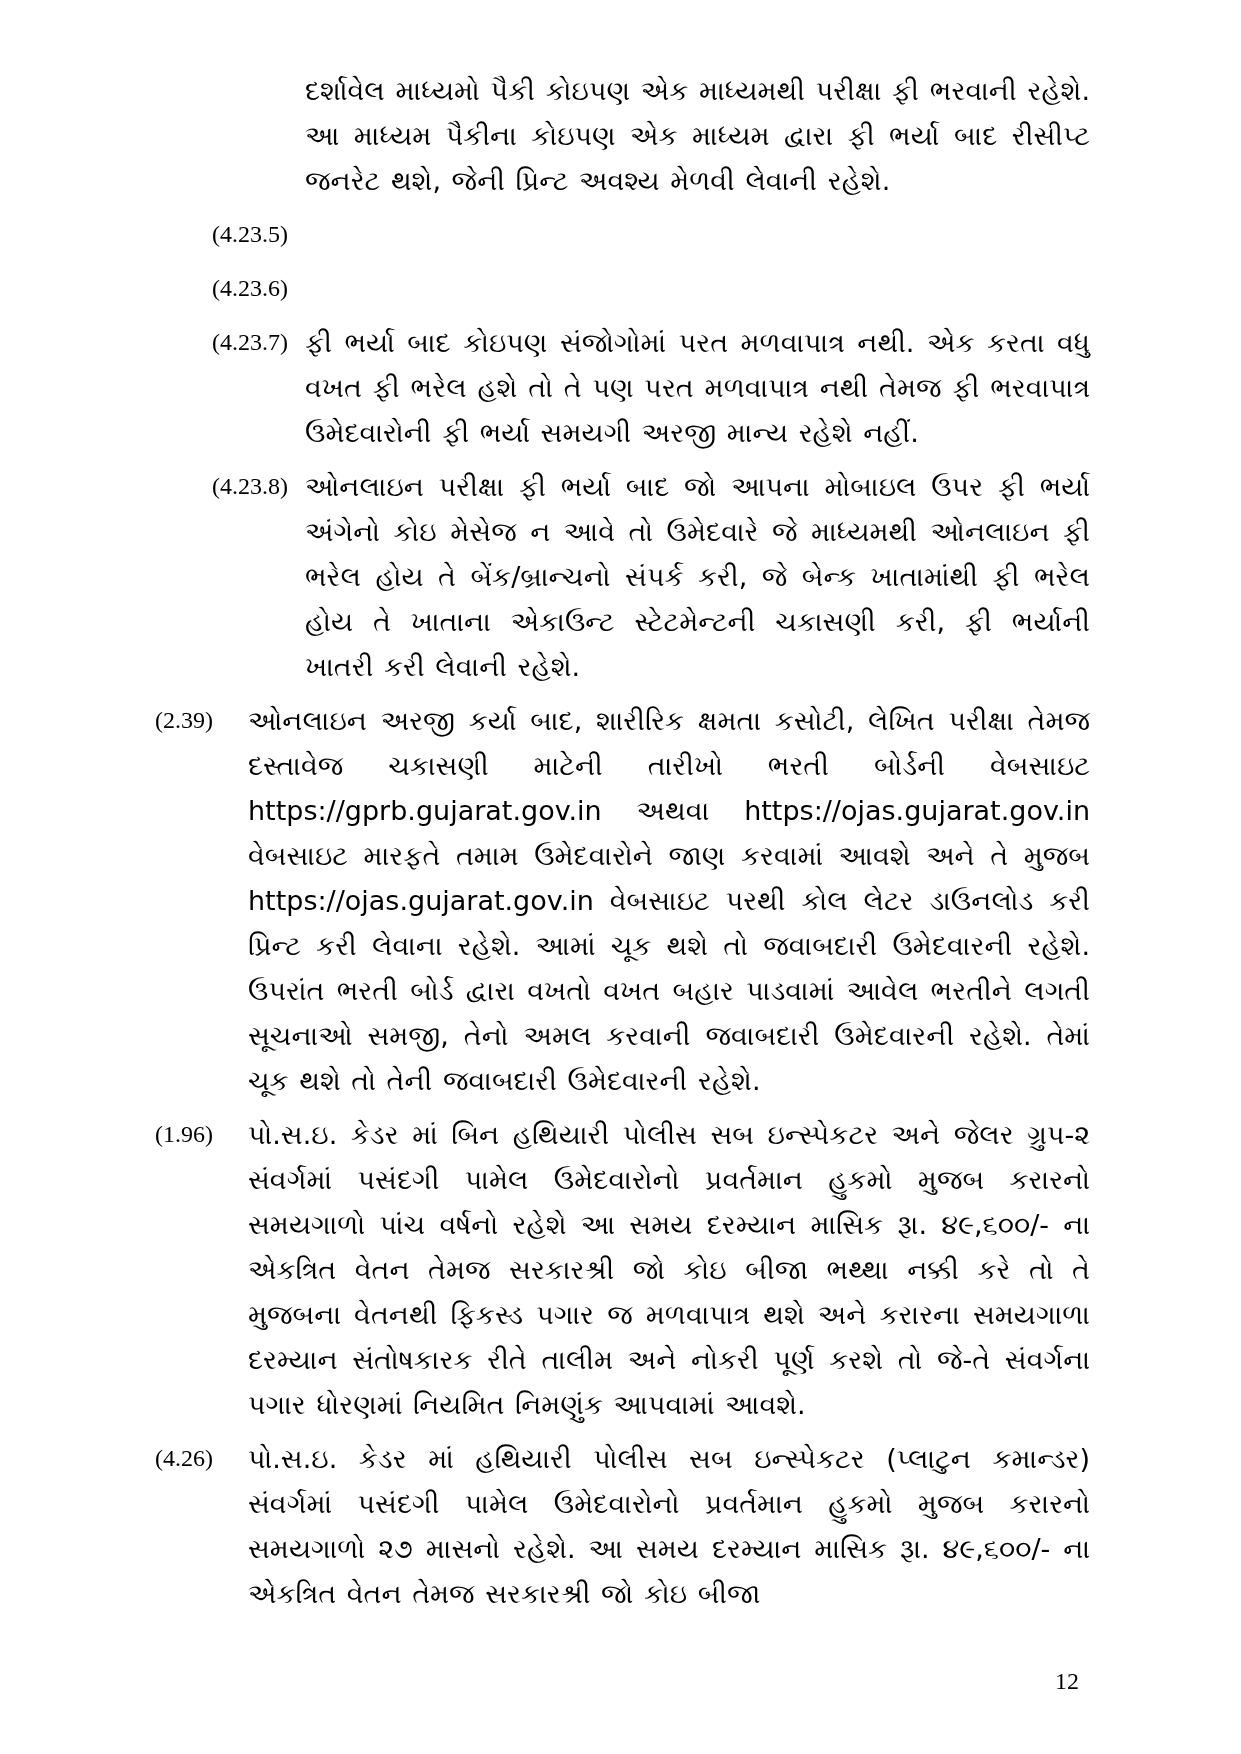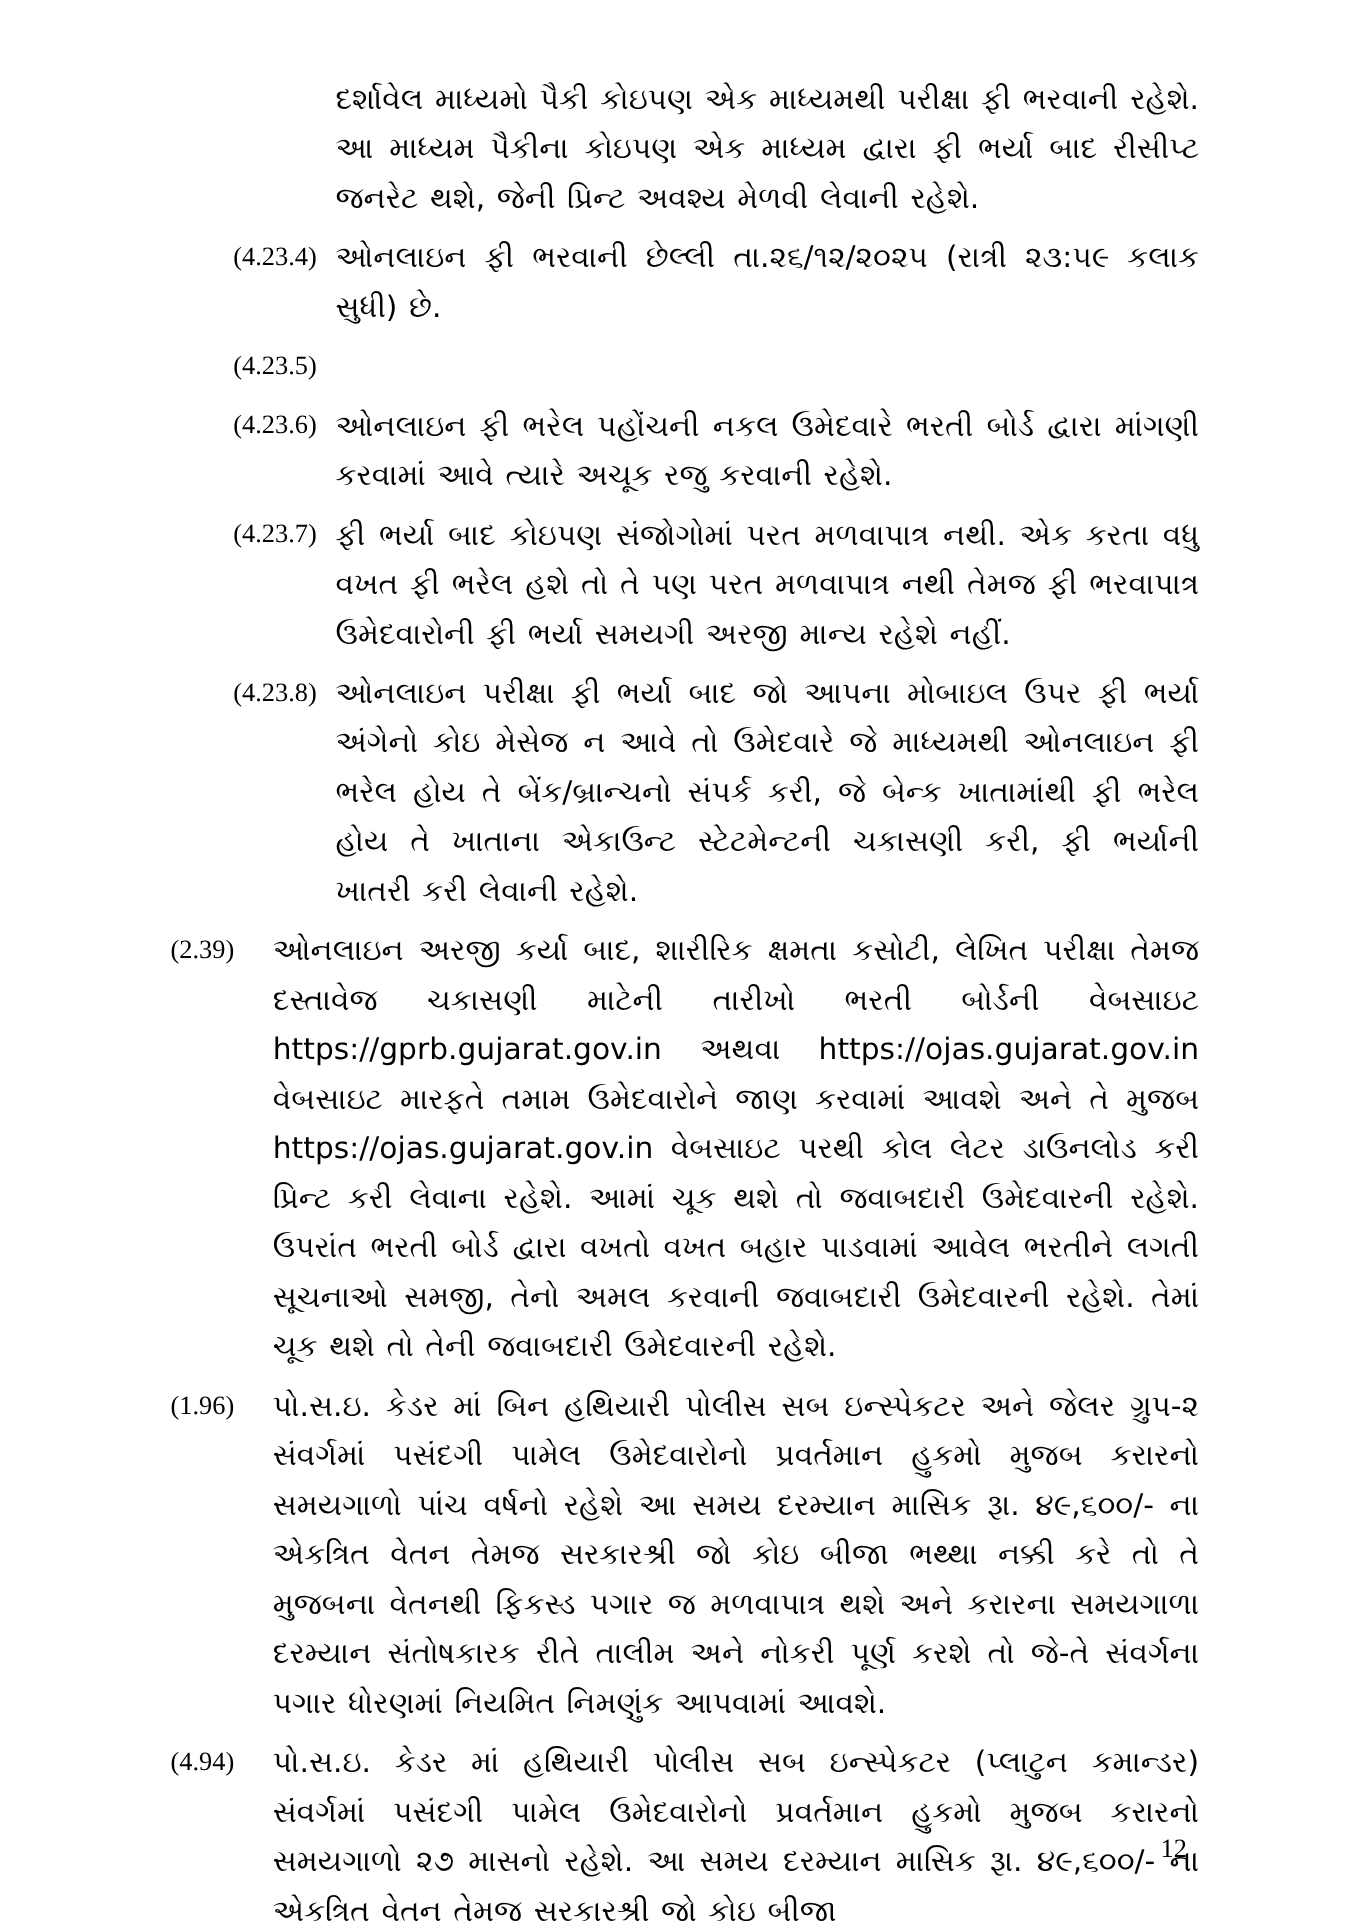--- a/index.html
+++ b/index.html
@@ -54,32 +54,27 @@
 <body>
 
 <div class="page">
   <div class="content">
 
     <div class="item lvl2">
       <span class="num"></span>
       <div class="txt">દર્શાવેલ માધ્યમો પૈકી કોઇપણ એક માધ્યમથી પરીક્ષા ફી ભરવાની રહેશે. આ માધ્યમ પૈકીના કોઇપણ એક માધ્યમ દ્વારા ફી ભર્યા બાદ રીસીપ્ટ જનરેટ થશે, જેની પ્રિન્ટ અવશ્ય મેળવી લેવાની રહેશે.</div>
     </div>
 
-    <div class="item lvl2">
-      <span class="num">(4.23.4)</span>
-      <div class="txt">ઓનલાઇન ફી ભરવાની છેલ્લી તા.૨૬/૧૨/૨૦૨૫ (રાત્રી ૨૩:૫૯ કલાક સુધી) છે.</div>
-    </div>
 
     <div class="item lvl2">
       <span class="num">(4.23.5)</span>
     </div>
 
     <div class="item lvl2">
       <span class="num">(4.23.6)</span>
-      <div class="txt">ઓનલાઇન ફી ભરેલ પહોંચની નકલ ઉમેદવારે ભરતી બોર્ડ દ્વારા માંગણી કરવામાં આવે ત્યારે અચૂક રજુ કરવાની રહેશે.</div>
     </div>
 
     <div class="item lvl2">
       <span class="num">(4.23.7)</span>
       <div class="txt">ફી ભર્યા બાદ કોઇપણ સંજોગોમાં પરત મળવાપાત્ર નથી. એક કરતા વધુ વખત ફી ભરેલ હશે તો તે પણ પરત મળવાપાત્ર નથી તેમજ ફી ભરવાપાત્ર ઉમેદવારોની ફી ભર્યા સમયગી અરજી માન્ય રહેશે નહીં.</div>
     </div>
 
     <div class="item lvl2">
       <span class="num">(4.23.8)</span>
       <div class="txt">ઓનલાઇન પરીક્ષા ફી ભર્યા બાદ જો આપના મોબાઇલ ઉપર ફી ભર્યા અંગેનો કોઇ મેસેજ ન આવે તો ઉમેદવારે જે માધ્યમથી ઓનલાઇન ફી ભરેલ હોય તે બેંક/બ્રાન્ચનો સંપર્ક કરી, જે બેન્ક ખાતામાંથી ફી ભરેલ હોય તે ખાતાના એકાઉન્ટ સ્ટેટમેન્ટની ચકાસણી કરી, ફી ભર્યાની ખાતરી કરી લેવાની રહેશે.</div>
@@ -89,20 +84,20 @@
       <span class="num">(2.39)</span>
       <div class="txt">ઓનલાઇન અરજી કર્યા બાદ, શારીરિક ક્ષમતા કસોટી, લેખિત પરીક્ષા તેમજ દસ્તાવેજ ચકાસણી માટેની તારીખો ભરતી બોર્ડની વેબસાઇટ https://gprb.gujarat.gov.in અથવા https://ojas.gujarat.gov.in વેબસાઇટ મારફતે તમામ ઉમેદવારોને જાણ કરવામાં આવશે અને તે મુજબ https://ojas.gujarat.gov.in વેબસાઇટ પરથી કોલ લેટર ડાઉનલોડ કરી પ્રિન્ટ કરી લેવાના રહેશે. આમાં ચૂક થશે તો જવાબદારી ઉમેદવારની રહેશે. ઉપરાંત ભરતી બોર્ડ દ્વારા વખતો વખત બહાર પાડવામાં આવેલ ભરતીને લગતી સૂચનાઓ સમજી, તેનો અમલ કરવાની જવાબદારી ઉમેદવારની રહેશે. તેમાં ચૂક થશે તો તેની જવાબદારી ઉમેદવારની રહેશે.</div>
     </div>
 
     <div class="item lvl1">
       <span class="num">(1.96)</span>
       <div class="txt">પો.સ.ઇ. કેડર માં બિન હથિયારી પોલીસ સબ ઇન્સ્પેકટર અને જેલર ગ્રુપ-૨ સંવર્ગમાં પસંદગી પામેલ ઉમેદવારોનો પ્રવર્તમાન હુકમો મુજબ કરારનો સમયગાળો પાંચ વર્ષનો રહેશે આ સમય દરમ્યાન માસિક રૂા. ૪૯,૬૦૦/- ના એકત્રિત વેતન તેમજ સરકારશ્રી જો કોઇ બીજા ભથ્થા નક્કી કરે તો તે મુજબના વેતનથી ફિકસ્ડ પગાર જ મળવાપાત્ર થશે અને કરારના સમયગાળા દરમ્યાન સંતોષકારક રીતે તાલીમ અને નોકરી પૂર્ણ કરશે તો જે-તે સંવર્ગના પગાર ધોરણમાં નિયમિત નિમણુંક આપવામાં આવશે.</div>
     </div>
 
     <div class="item lvl1">
-      <span class="num">(4.94)</span>
+      <span class="num">(4.26)</span>
       <div class="txt">પો.સ.ઇ. કેડર માં હથિયારી પોલીસ સબ ઇન્સ્પેકટર (પ્લાટુન કમાન્ડર) સંવર્ગમાં પસંદગી પામેલ ઉમેદવારોનો પ્રવર્તમાન હુકમો મુજબ કરારનો સમયગાળો ૨૭ માસનો રહેશે. આ સમય દરમ્યાન માસિક રૂા. ૪૯,૬૦૦/- ના એકત્રિત વેતન તેમજ સરકારશ્રી જો કોઇ બીજા</div>
     </div>
 
   </div>
 
   <div class="page-number">12</div>
 </div>
 
 </body></html>

